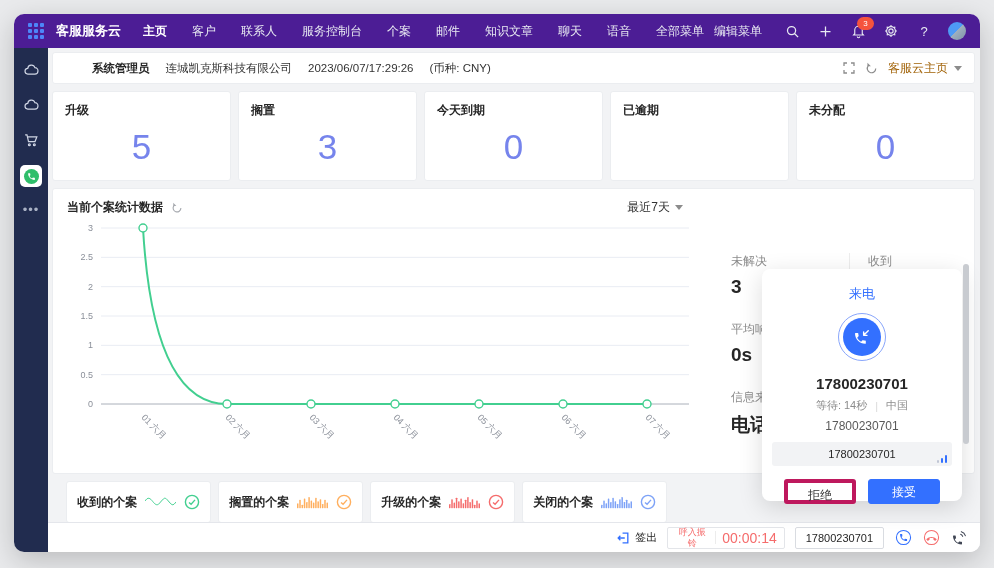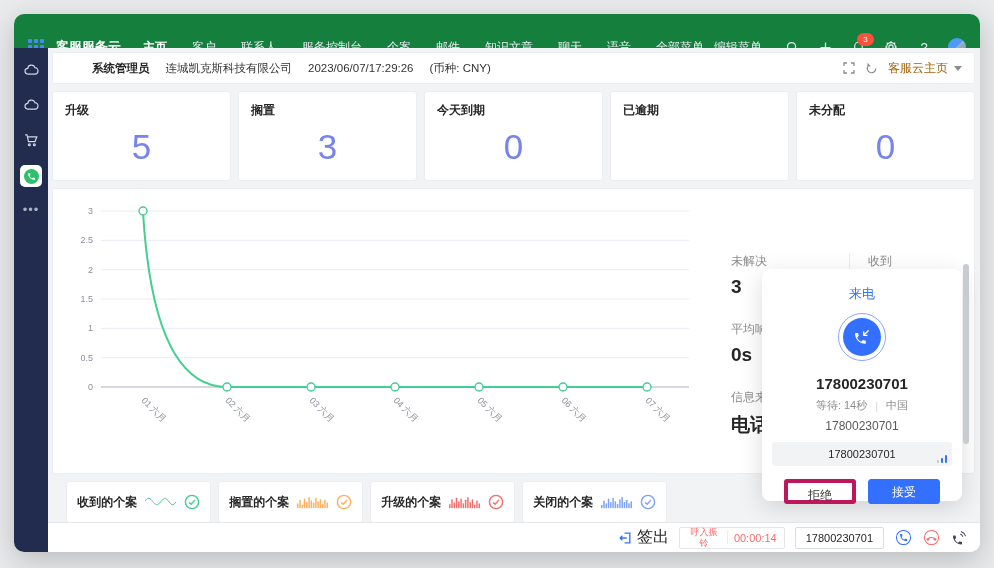--- a/index.html
+++ b/index.html
@@ -1,19 +1,19 @@
 <!DOCTYPE html>
 <html><head>
 <meta charset="utf-8">
 <style>
   html,body{margin:0;padding:0;}
   body{width:994px;height:568px;background:#e9eaec;font-family:"Liberation Sans","DejaVu Sans",sans-serif;position:relative;overflow:hidden;}
   .window{position:absolute;left:14px;top:14px;width:966px;height:538px;background:#fff;border-radius:10px;box-shadow:0 8px 28px rgba(0,0,0,.20);overflow:hidden;}
   
-  .navbar{height:34px;background:#15803d;display:flex;align-items:center;padding:16px 14px;color:#fff;}
+  .navbar{height:34px;background:#4c1d95;display:flex;align-items:center;padding:0 14px;color:#fff;}
   .waffle{display:grid;grid-template-columns:repeat(3,4px);grid-gap:2px;margin-right:12px;cursor:pointer;}
   .waffle i{width:4px;height:4px;border-radius:1px;background:#4d86f9;display:block;}
   .brand{font-size:13px;font-weight:bold;margin-right:22px;white-space:nowrap;}
   .nav-items{display:flex;align-items:center;gap:25px;height:34px;}
   .nav-item{font-size:12px;color:#e8eaf2;cursor:pointer;position:relative;height:42px;display:flex;align-items:center;white-space:nowrap;}
   .nav-item.active{color:#fff;font-weight:bold;}
   .nav-item.active::after{content:"";position:absolute;left:0;right:0;bottom:0;height:2px;background:#4e7cf6;}
   .nav-right{margin-left:auto;display:flex;align-items:center;gap:15px;}
   .edit-menu{font-size:12px;color:#e8eaf2;cursor:pointer;margin-right:6px;white-space:nowrap;}
   .nav-ic{position:relative;width:18px;height:18px;display:flex;align-items:center;justify-content:center;cursor:pointer;}
@@ -69,25 +69,25 @@
   .call-line{margin:9px 10px 0 10px;height:24px;background:#f2f3f5;border-radius:3px;position:relative;display:flex;align-items:center;justify-content:center;font-size:11px;color:#262626;}
   .sig{position:absolute;right:5px;bottom:3px;display:flex;align-items:flex-end;gap:1.5px;}
   .sig i{width:2.5px;background:#3370ff;display:block;border-radius:1px;}
   .sig i.dim{background:#c0c6d4;}
   .call-btns{display:flex;justify-content:center;gap:12px;margin-top:13px;}
   .btn{width:72px;height:25px;border-radius:3px;font-size:12px;line-height:25px;cursor:pointer;box-sizing:border-box;}
   .btn.ghost{background:#fff;border:4px solid #be185d;color:#333;}
   .btn.primary{background:#3370ff;color:#fff;border:1px solid #3370ff;}
   
   .status-bar{position:absolute;left:34px;right:0;bottom:0;height:29px;background:#fff;border-top:1px solid #e4e6eb;display:flex;align-items:center;justify-content:flex-end;gap:10px;padding:0 12px;z-index:40;}
-  .signout{display:flex;align-items:center;gap:5px;font-size:16px;color:#262626;cursor:pointer;}
+  .signout{display:flex;align-items:center;gap:5px;font-size:11px;color:#262626;cursor:pointer;}
   .ring-box{display:flex;align-items:center;gap:6px;border:1px solid #e3e5e9;border-radius:2px;height:22px;padding:0 7px;box-sizing:border-box;}
   .ring-state{width:34px;font-size:9px;line-height:1.15;color:#f56c6c;text-align:center;}
   .vline{width:1px;height:13px;background:#ececec;}
-  .ring-timer{font-size:11px;color:#f56c6c;}
+  .ring-timer{font-size:14px;color:#f56c6c;}
   .num-box{border:1px solid #d9dce1;border-radius:2px;height:22px;line-height:20px;padding:0 10px;font-size:11px;color:#262626;background:#fff;box-sizing:border-box;cursor:pointer;}
   .sb-ic{width:18px;height:18px;display:flex;align-items:center;justify-content:center;cursor:pointer;}
   
   .scroll-thumb{position:absolute;right:11px;top:250px;width:6px;height:180px;border-radius:3px;background:#c8cbd0;z-index:70;cursor:pointer;}
   svg{display:block;}
 </style>
 </head>
 <body>
 
 <div class="window">
@@ -229,20 +229,33 @@
             <div class="stat-label">已逾期</div>
           </div>
         <div class="stat-card">
             <div class="stat-label">未分配</div>
             <div class="stat-value">0</div>
           </div>
       </div>
 
       <div class="chart-panel">
         <div class="chart-col">
+          <div class="chart-head">
+            <span class="chart-title">当前个案统计数据</span>
+            <span>
+              <svg width="12" height="12" viewBox="0 0 16 16">
+                  <path d="M13.2 8A5.2 5.2 0 113.9 4.8" fill="none" stroke="#a6a9af" stroke-width="1.5"></path>
+                  <path d="M3 1v4.2h4.2z" fill="#a6a9af"></path>
+                </svg>
+            </span>
+            <span class="range-select">
+              <span>最近7天</span>
+              <span class="caret"></span>
+            </span>
+          </div>
           <svg viewBox="0 0 632 238" width="632" height="238">
               <line x1="34" y1="188" x2="622" y2="188" stroke="#aab0ba" stroke-width="1"></line>
               <text x="26" y="191" text-anchor="end" fill="#8a8f99" font-size="9">0</text>
               <line x1="34" y1="158.66666666666666" x2="622" y2="158.66666666666666" stroke="#e9ecf3" stroke-width="1"></line>
               <text x="26" y="161.66666666666666" text-anchor="end" fill="#8a8f99" font-size="9">0.5</text>
               <line x1="34" y1="129.33333333333334" x2="622" y2="129.33333333333334" stroke="#e9ecf3" stroke-width="1"></line>
               <text x="26" y="132.33333333333334" text-anchor="end" fill="#8a8f99" font-size="9">1</text>
               <line x1="34" y1="100" x2="622" y2="100" stroke="#e9ecf3" stroke-width="1"></line>
               <text x="26" y="103" text-anchor="end" fill="#8a8f99" font-size="9">1.5</text>
               <line x1="34" y1="70.66666666666667" x2="622" y2="70.66666666666667" stroke="#e9ecf3" stroke-width="1"></line>

